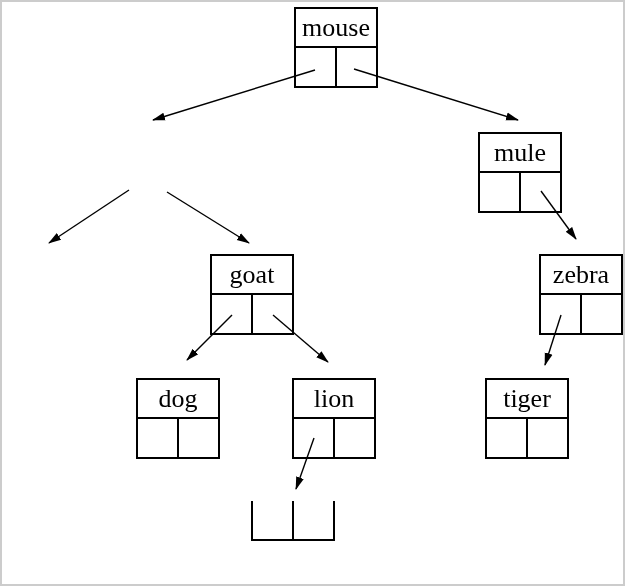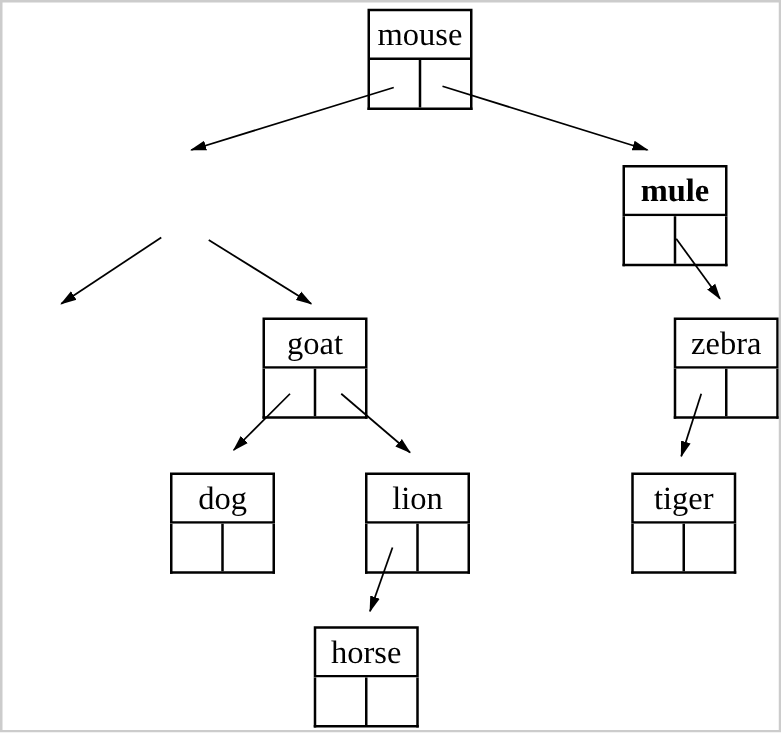--- a/index.html
+++ b/index.html
@@ -84,21 +84,21 @@
 
   <div class="node" style="left:292px; top:5px;">
     <div class="node-label">mouse</div>
     <div class="node-cells">
       <div class="cell left"></div>
       <div class="cell"></div>
     </div>
   </div>
 
 
-  <div class="node" style="left:496px; top:130px;font-weight:bold;">
+  <div class="node" style="left:476px; top:130px;">
     <div class="node-label">mule</div>
     <div class="node-cells">
       <div class="cell left"></div>
       <div class="cell"></div>
     </div>
   </div>
 
 
   <div class="node" style="left:537px; top:252px;">
     <div class="node-label">zebra</div>
@@ -125,29 +125,28 @@
   </div>
 
   <div class="node" style="left:290px; top:376px;">
     <div class="node-label">lion</div>
     <div class="node-cells">
       <div class="cell left"></div>
       <div class="cell"></div>
     </div>
   </div>
 
-  <div class="node" style="left:503px; top:376px;">
+  <div class="node" style="left:483px; top:376px;">
     <div class="node-label">tiger</div>
     <div class="node-cells">
       <div class="cell left"></div>
       <div class="cell"></div>
     </div>
   </div>
 
   <div class="node" style="left:249px; top:499px;">
-    <div class="node-label">horse</div>
     <div class="node-cells">
       <div class="cell left"></div>
       <div class="cell"></div>
     </div>
   </div>
 
 </div>
 
 </body></html>

